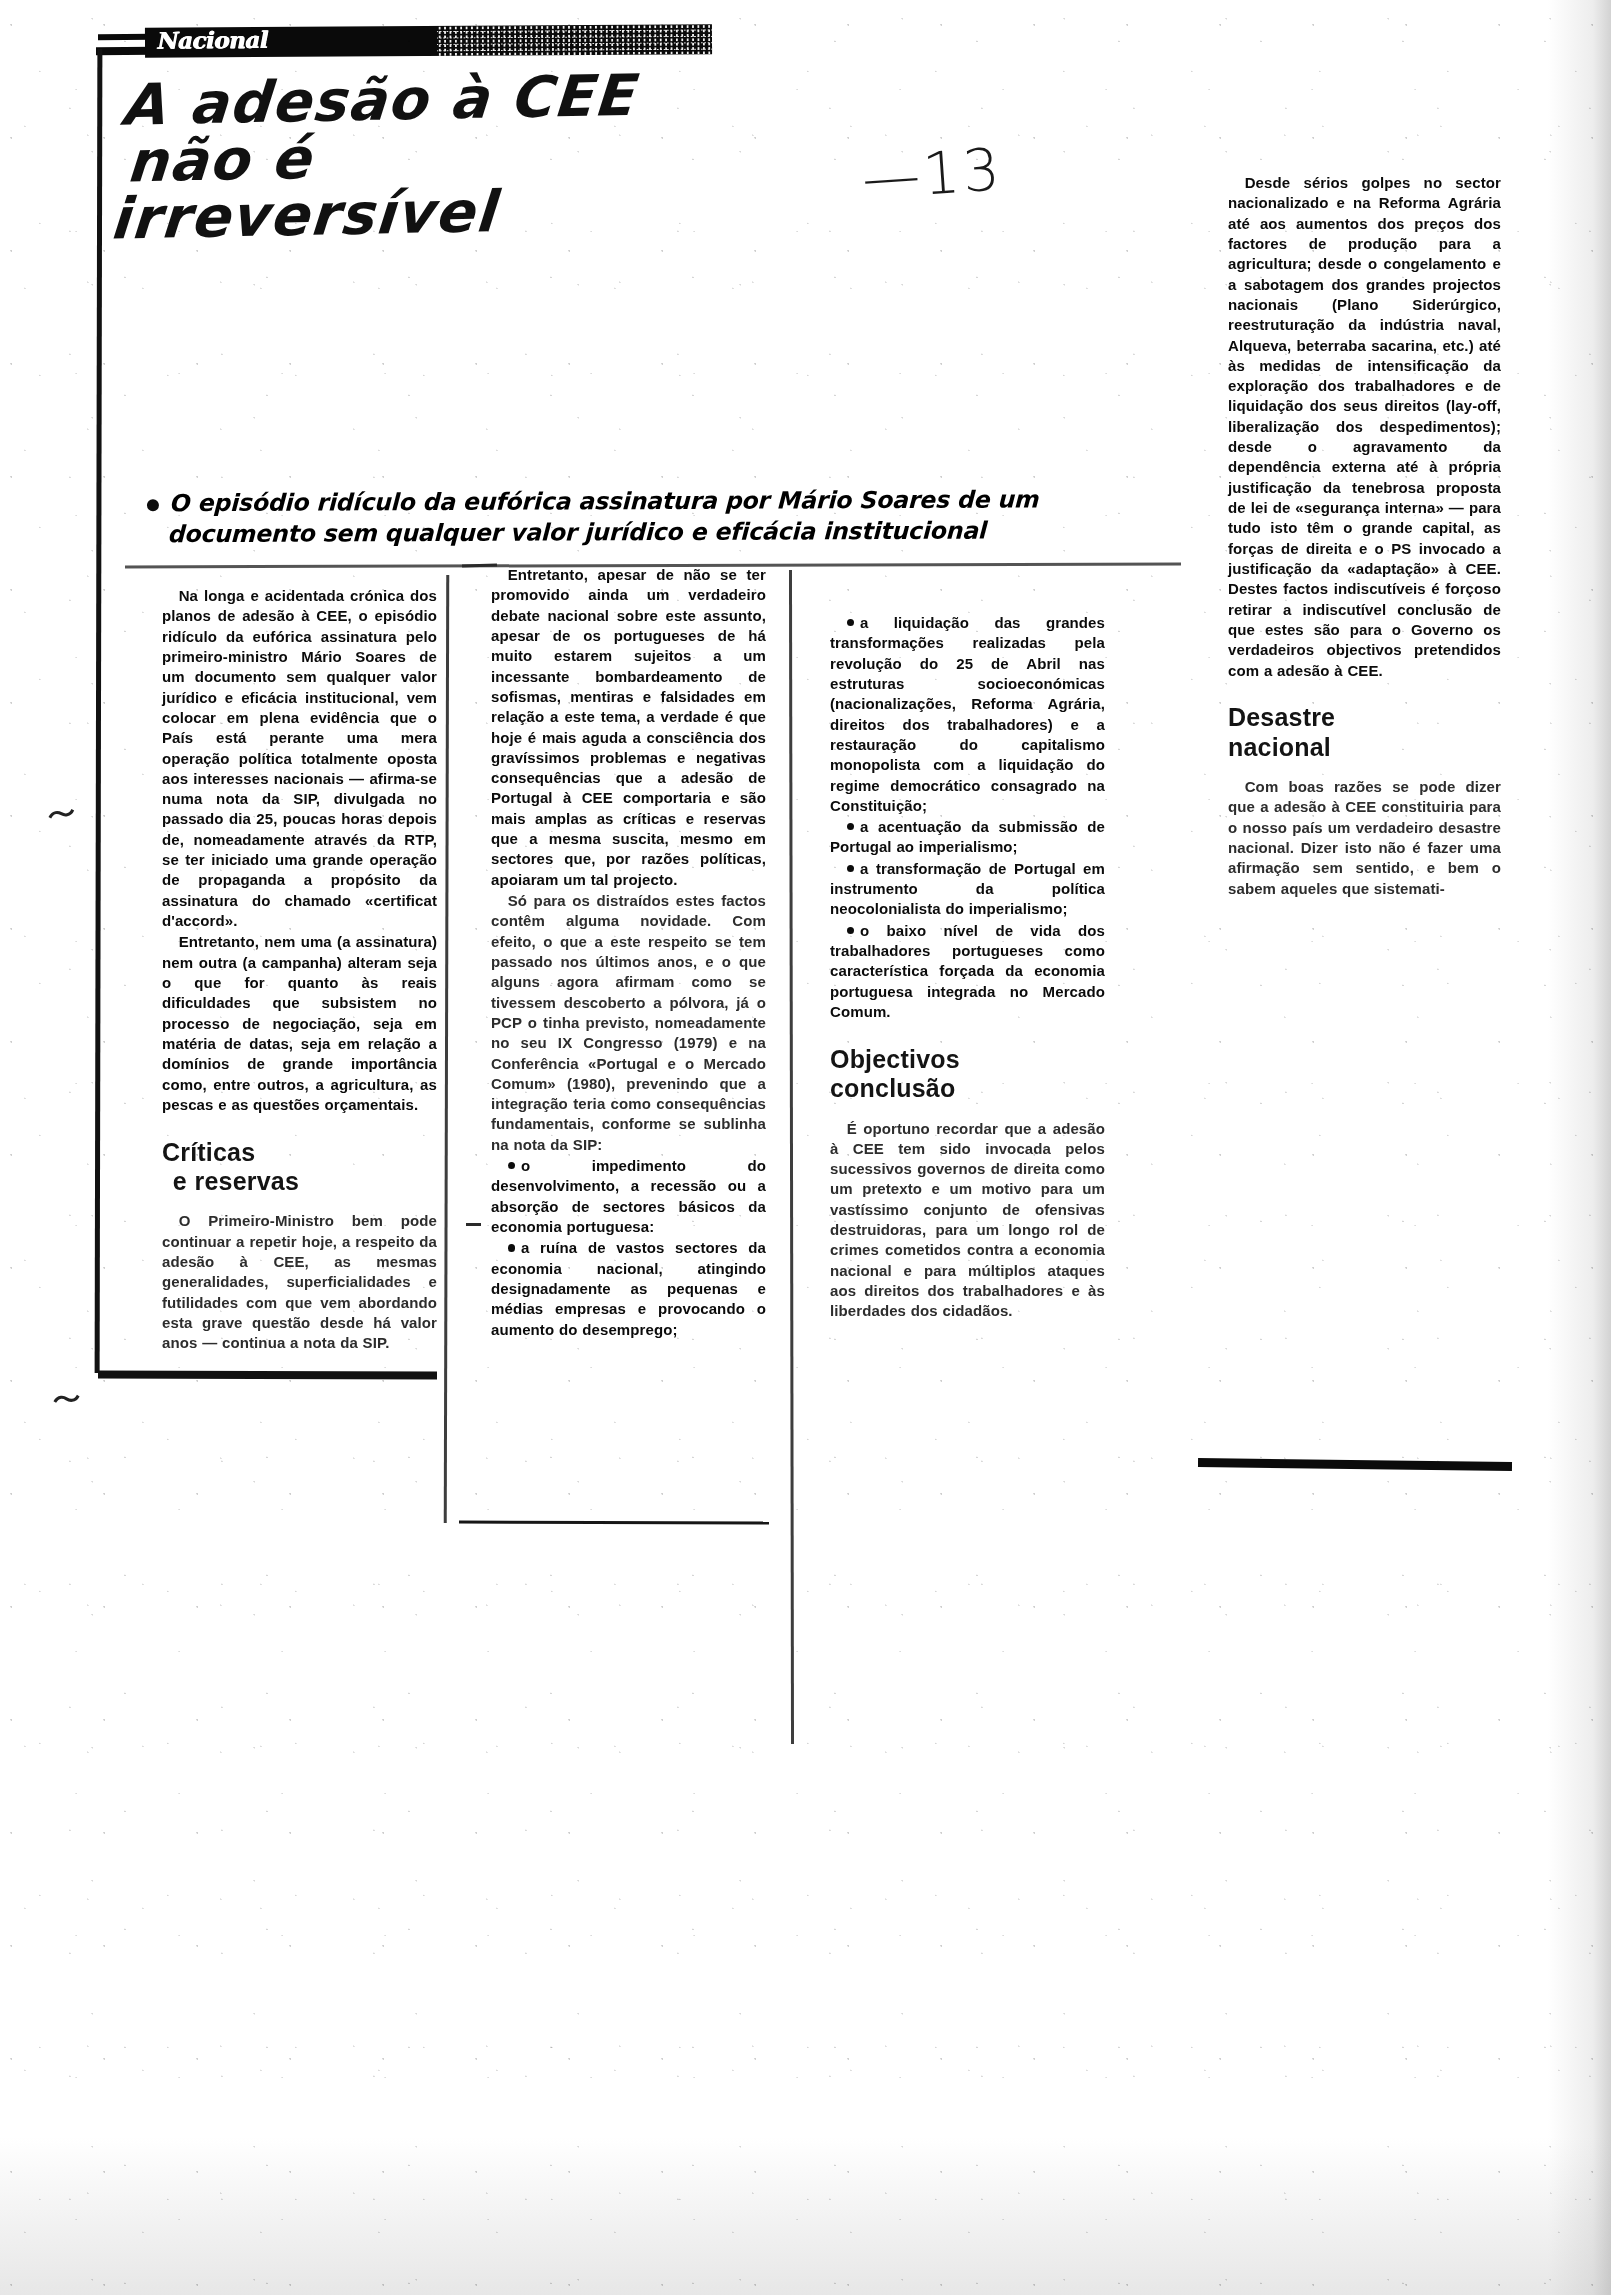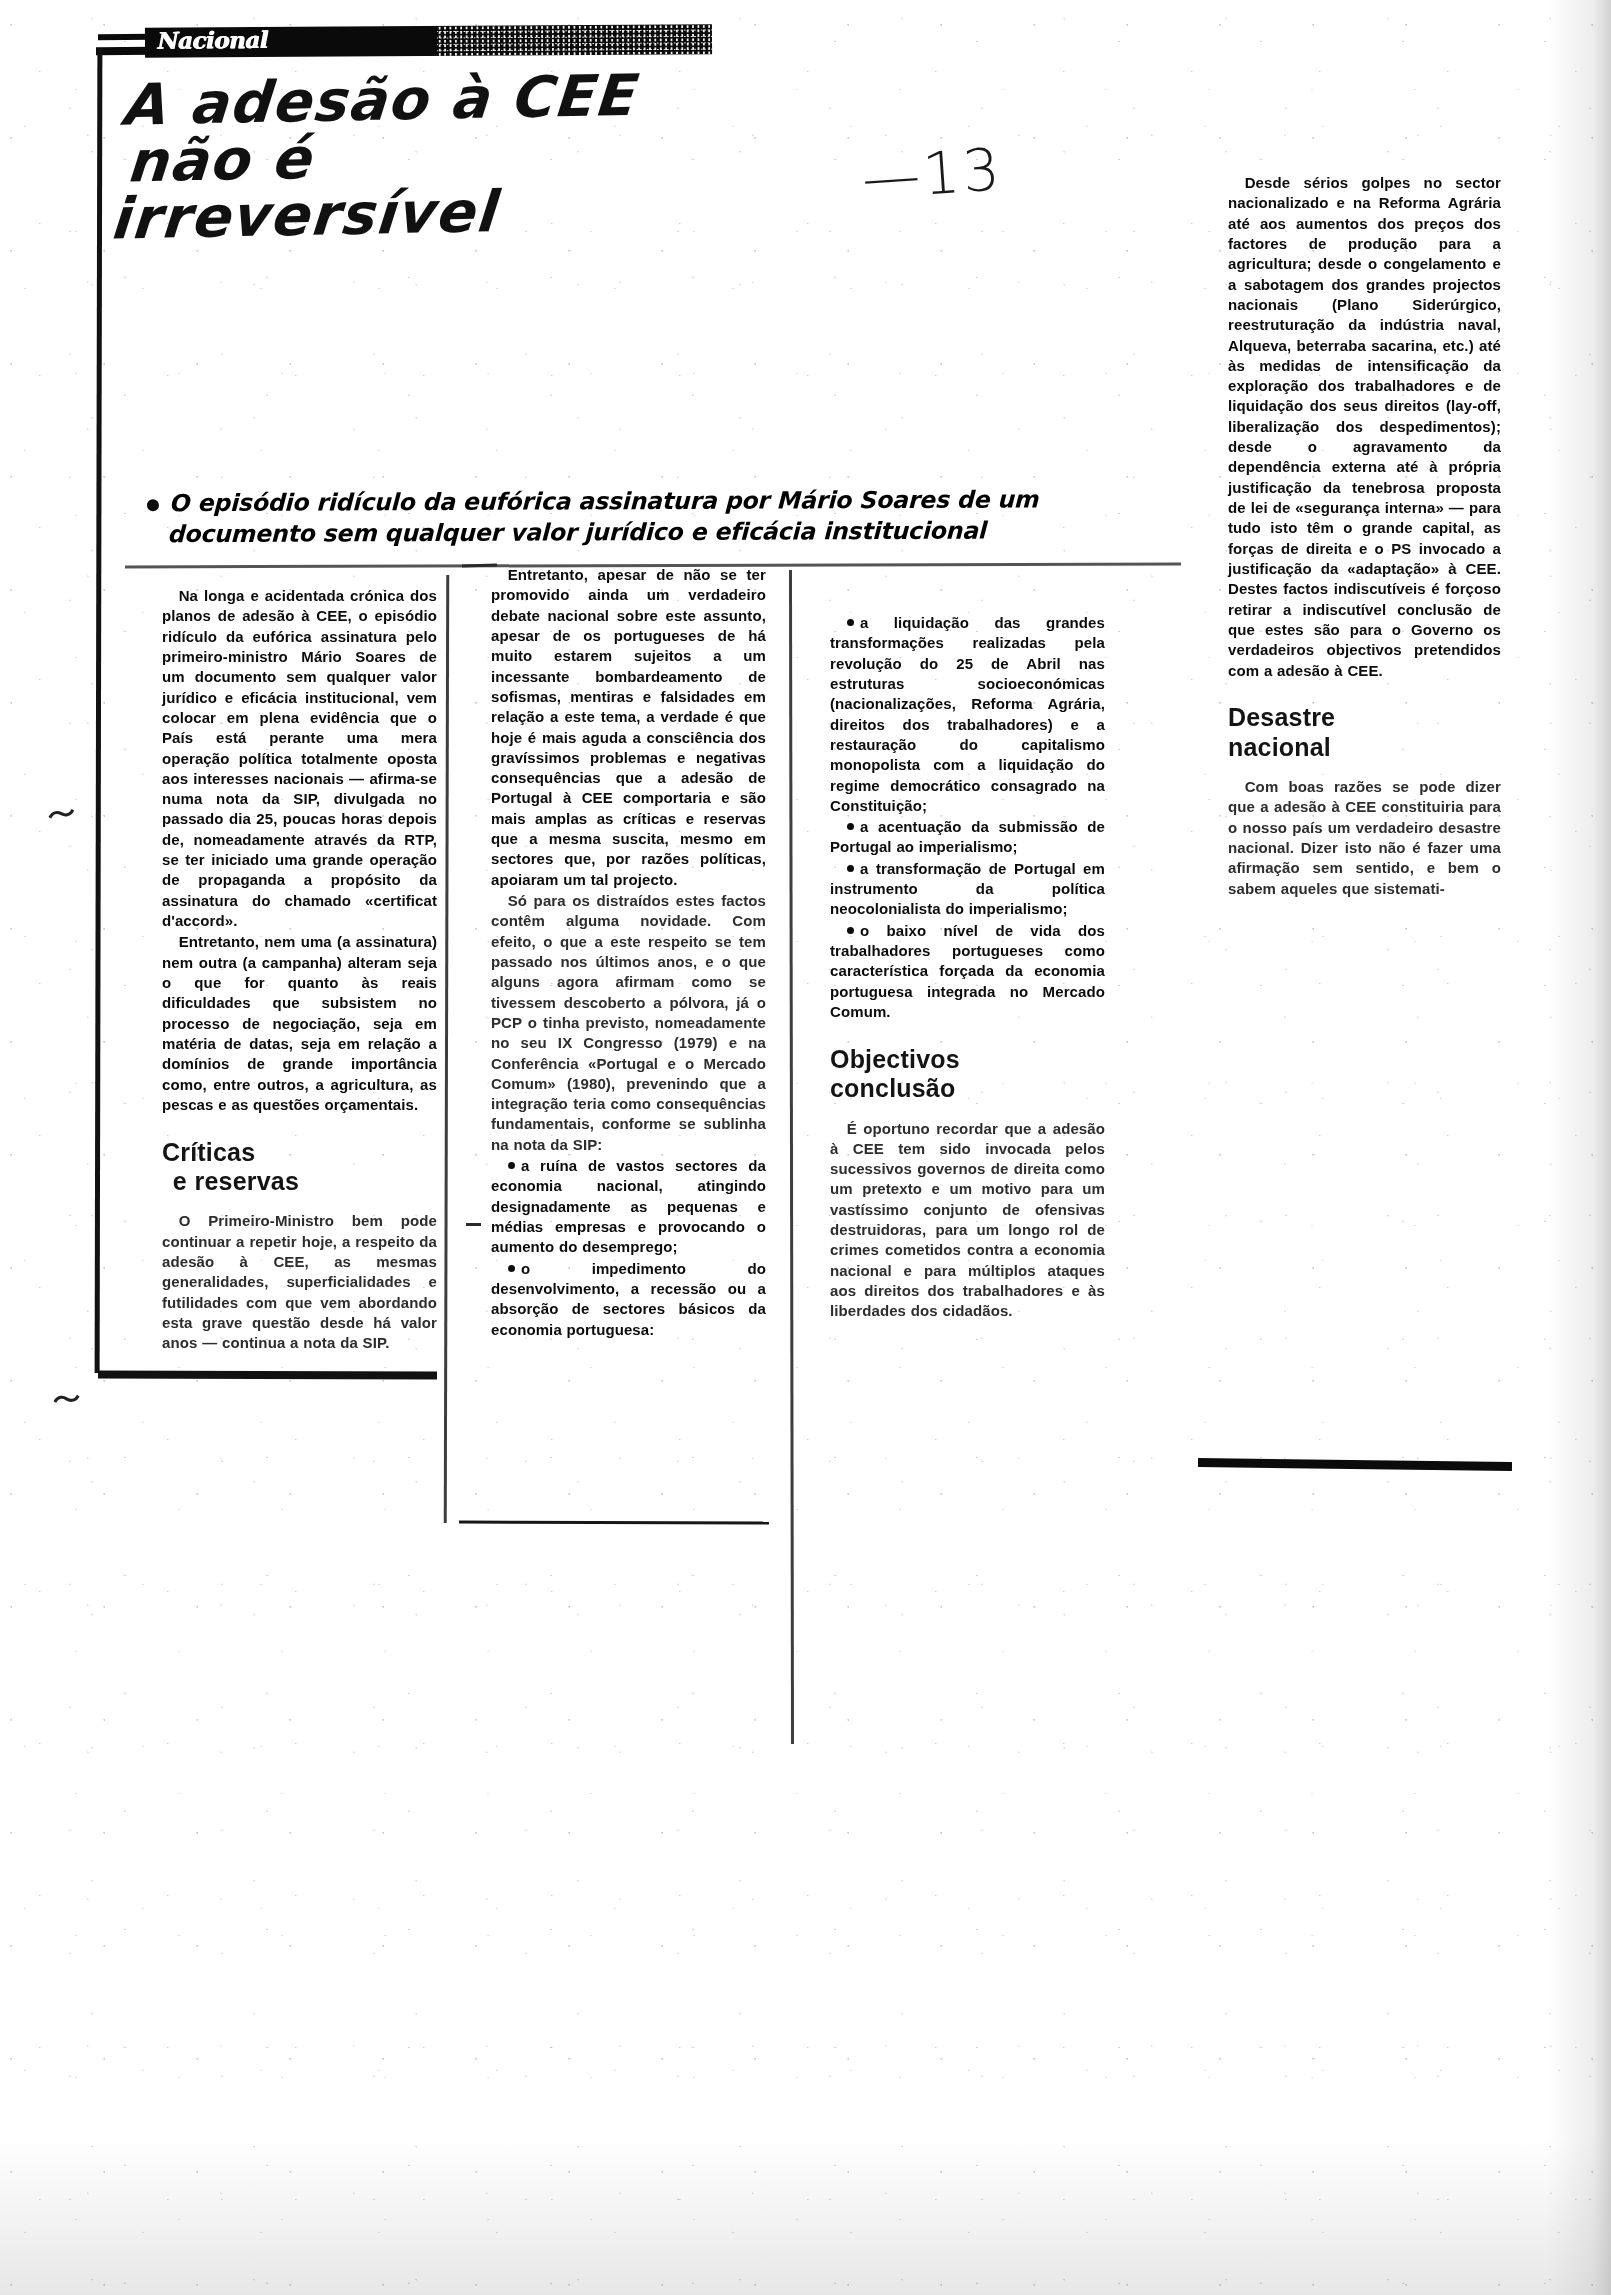--- a/index.html
+++ b/index.html
@@ -245,22 +245,22 @@
   <div class="subhead">
     <span>Críticas</span>
     <span class="l2">e reservas</span>
   </div>
   <p class="fade-soft">O Primeiro-Ministro bem pode continuar a repetir hoje, a respeito da adesão à CEE, as mesmas generalidades, superficialidades e futilidades com que vem abordando esta grave questão desde há valor anos — continua a nota da SIP.</p>
 </div>
 
 <div class="col col-2">
   <p>Entretanto, apesar de não se ter promovido ainda um verdadeiro debate nacional sobre este assunto, apesar de os portugueses de há muito estarem sujeitos a um incessante bombardeamento de sofismas, mentiras e falsidades em relação a este tema, a verdade é que hoje é mais aguda a consciência dos gravíssimos problemas e negativas consequências que a adesão de Portugal à CEE comportaria e são mais amplas as críticas e reservas que a mesma suscita, mesmo em sectores que, por razões políticas, apoiaram um tal projecto.</p>
   <p class="fade-soft">Só para os distraídos estes factos contêm alguma novidade. Com efeito, o que a este respeito se tem passado nos últimos anos, e o que alguns agora afirmam como se tivessem descoberto a pólvora, já o PCP o tinha previsto, nomeadamente no seu IX Congresso (1979) e na Conferência «Portugal e o Mercado Comum» (1980), prevenindo que a integração teria como consequências fundamentais, conforme se sublinha na nota da SIP:</p>
+  <p class="bullet-item"><span class="bdot"></span><span>o impedimento do desenvolvimento, a recessão ou a absorção de sectores básicos da economia portuguesa:</span></p>
   <p class="bullet-item"><span class="bdot"></span><span>a ruína de vastos sectores da economia nacional, atingindo designadamente as pequenas e médias empresas e provocando o aumento do desemprego;</span></p>
-  <p class="bullet-item"><span class="bdot"></span><span>o impedimento do desenvolvimento, a recessão ou a absorção de sectores básicos da economia portuguesa:</span></p>
 </div>
 
 <div class="col col-3">
   <p class="bullet-item"><span class="bdot"></span><span>a liquidação das grandes transformações realizadas pela revolução do 25 de Abril nas estruturas socioeconómicas (nacionalizações, Reforma Agrária, direitos dos trabalhadores) e a restauração do capitalismo monopolista com a liquidação do regime democrático consagrado na Constituição;</span></p>
   <p class="bullet-item"><span class="bdot"></span><span>a acentuação da submissão de Portugal ao imperialismo;</span></p>
   <p class="bullet-item"><span class="bdot"></span><span>a transformação de Portugal em instrumento da política neocolonialista do imperialismo;</span></p>
   <p class="bullet-item"><span class="bdot"></span><span>o baixo nível de vida dos trabalhadores portugueses como característica forçada da economia portuguesa integrada no Mercado Comum.</span></p>
   <div class="subhead tight">
     <span>Objectivos</span>
     <span class="l2">conclusão</span>

